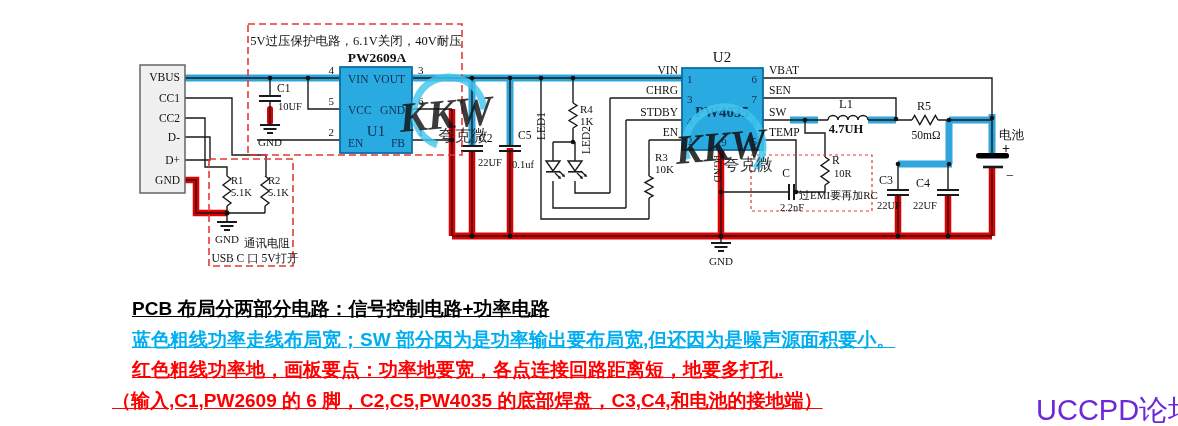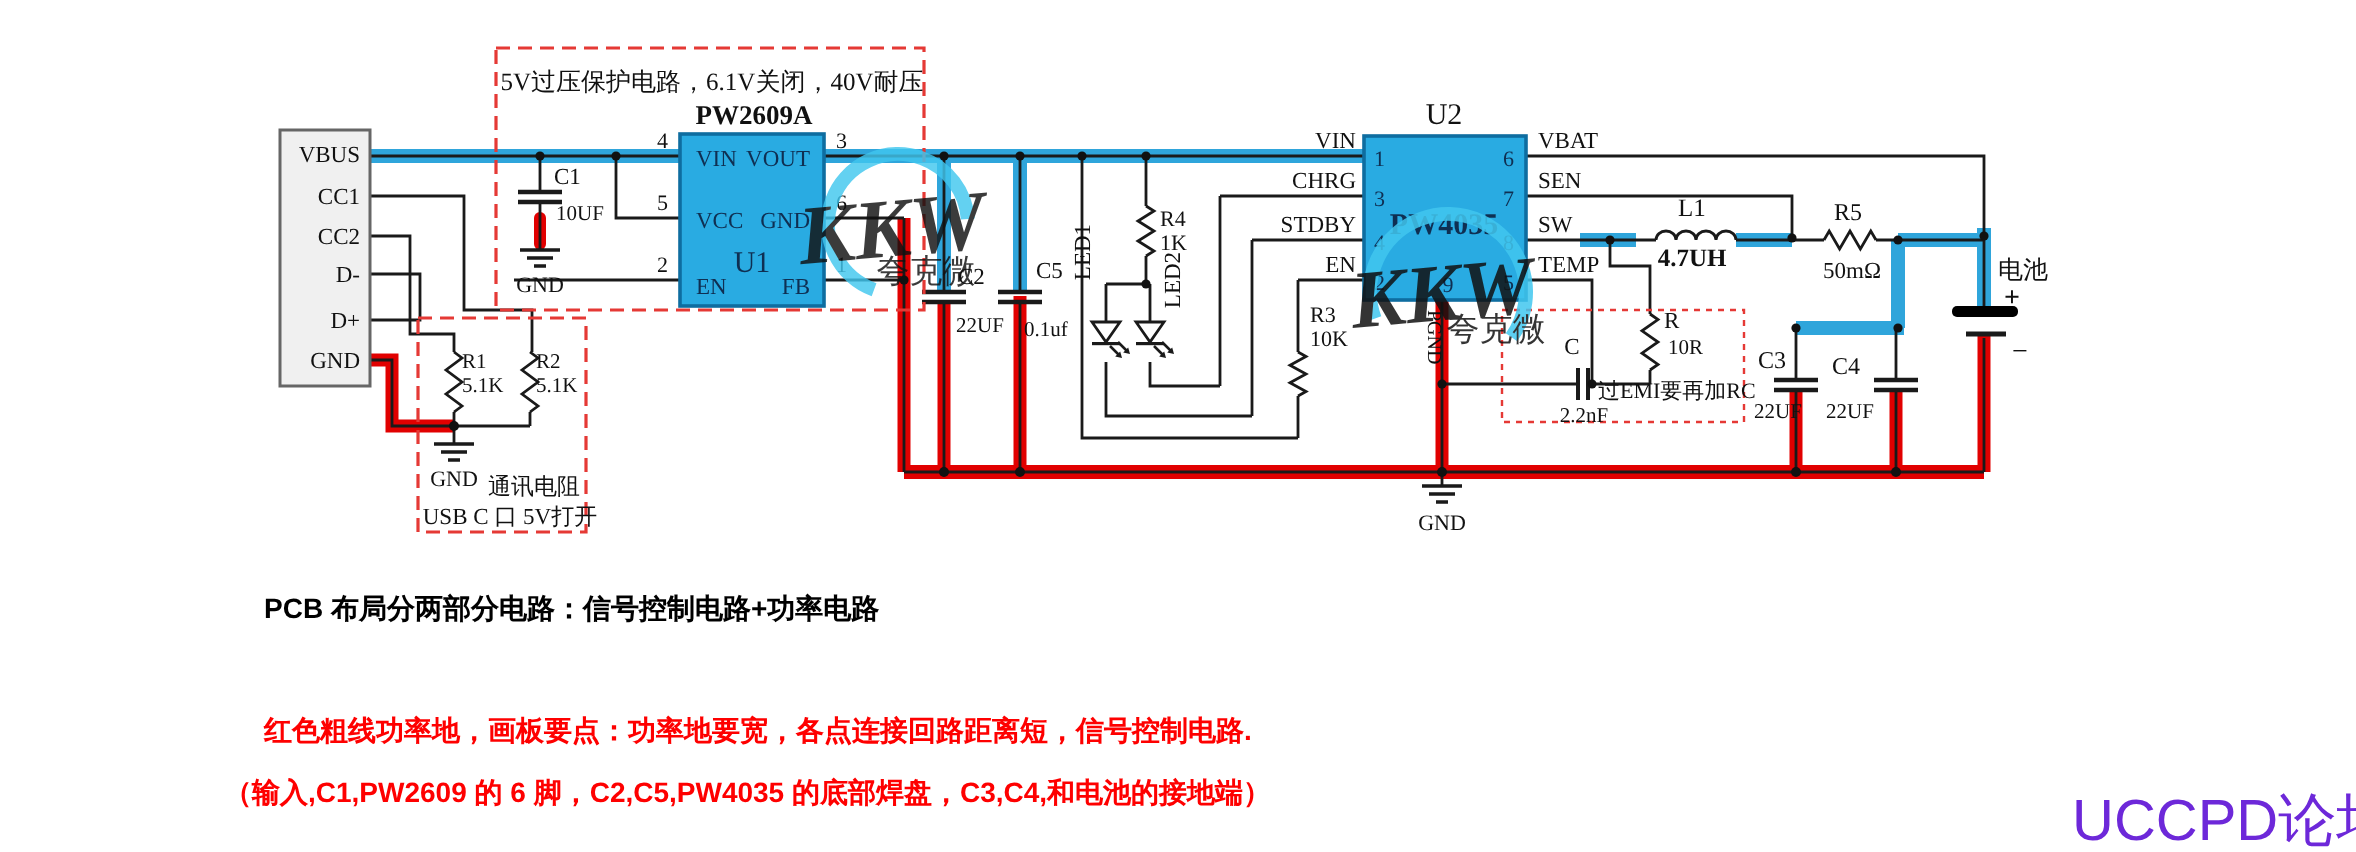--- a/index.html
+++ b/index.html
@@ -1,20 +1,20 @@
 <!DOCTYPE html>
 <html><head>
 <meta charset="utf-8">
 <style>
   html,body{margin:0;padding:0;background:#fff;}
   #page{position:relative;width:1178px;height:426px;background:#ffffff;overflow:hidden;
         font-family:"Liberation Serif","DejaVu Serif",serif;}
   #schematic{position:absolute;left:0;top:0;}
   .ann{position:absolute;left:132px;white-space:nowrap;
-       font-family:"Liberation Sans","DejaVu Sans",sans-serif;font-weight:bold;font-size:14px;}
+       font-family:"Liberation Sans","DejaVu Sans",sans-serif;font-weight:bold;font-size:19px;text-decoration:underline;}
   #ann1{top:296px;color:#000000;}
   #ann2{top:327px;color:#00AEEF;}
   #ann3{top:357px;color:#FE0000;}
   #ann4{top:388px;color:#FE0000;left:112px;}
   #forum{position:absolute;left:1036px;top:391px;color:#6d28d9;font-size:29px;
          font-family:"Liberation Sans","DejaVu Sans",sans-serif;white-space:nowrap;}
   svg text{font-family:"Liberation Serif","DejaVu Serif",serif;fill:#111;}
   .chiptxt{fill:#0f2f52;}
 </style>
 </head>
@@ -232,17 +232,18 @@
     <text x="463" y="141" text-anchor="middle" font-size="16.5" fill="#79C9DD" font-family="Liberation Sans, sans-serif">夸克微</text>
   </g>
   <g opacity="0.85">
     <circle cx="724" cy="146" r="39" fill="none" stroke="#41C7EF" stroke-width="7" stroke-dasharray="160 90" transform="rotate(160 724 146)"></circle>
     <text x="722" y="160" text-anchor="middle" font-size="41" font-style="italic" font-weight="bold" fill="#2DB2E7" transform="rotate(-5 722 160)" font-family="Liberation Sans, sans-serif">KKW</text>
     <text x="748" y="170" text-anchor="middle" font-size="16.5" fill="#8FAFBC" font-family="Liberation Sans, sans-serif">夸克微</text>
   </g>
 </svg>
 
 <div class="ann" id="ann1">PCB 布局分两部分电路：信号控制电路+功率电路</div>
-<div class="ann" id="ann3">红色粗线功率地，画板要点：功率地要宽，各点连接回路距离短，信号控制电路.</div>
+<div class="ann" id="ann2">蓝色粗线功率走线布局宽；SW 部分因为是功率输出要布局宽,但还因为是噪声源面积要小。</div>
+<div class="ann" id="ann3">红色粗线功率地，画板要点：功率地要宽，各点连接回路距离短，地要多打孔.</div>
 <div class="ann" id="ann4">（输入,C1,PW2609 的 6 脚，C2,C5,PW4035 的底部焊盘，C3,C4,和电池的接地端）</div>
 <div id="forum">UCCPD论坛</div>
 
 </div>
 
 </body></html>

